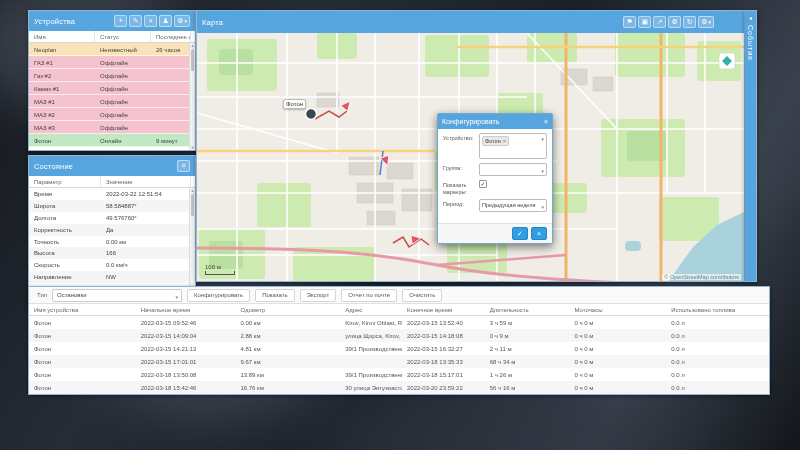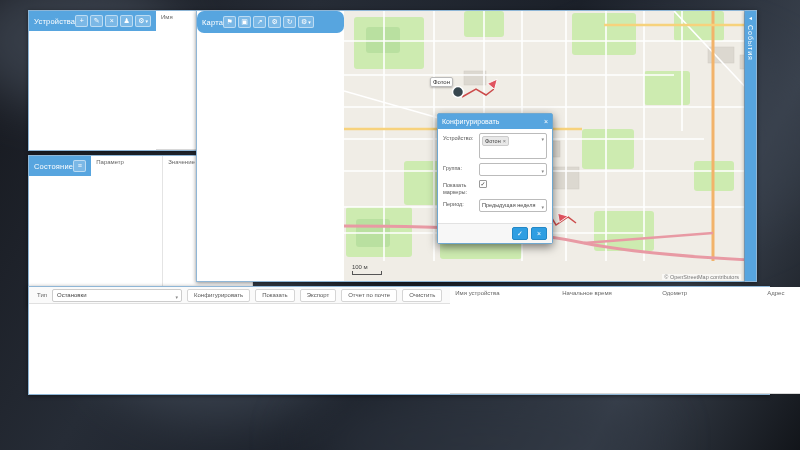--- a/index.html
+++ b/index.html
@@ -10,21 +10,21 @@
   .blob { position:absolute; border-radius:50%; filter:blur(26px); opacity:.55; }
   .blob.b1 { left:90px; top:260px; width:260px; height:160px; background:#4b5563; }
   .blob.b2 { left:520px; top:40px;  width:300px; height:200px; background:#39414d; }
   .blob.b3 { left:-40px; top:-30px; width:220px; height:140px; background:#505a68; }
   .blob.b4 { left:300px; top:380px; width:360px; height:120px; background:#2c333e; }
 
   .app { position:absolute; left:28px; top:10px; width:742px; height:385px; }
 
   
   .panel { position:absolute; background:#fff; border:1px solid #8fb6d6;
-           box-shadow:0 1px 4px rgba(0,0,0,.45); display:flex; }
+           box-shadow:0 1px 4px rgba(0,0,0,.45); display:flex; flex-direction:column; }
   .phead { height:20px; background:#57a5df; display:flex; align-items:center;
            padding:0 5px; flex:none; }
   .ptitle { color:#fff; font-size:7.5px; letter-spacing:.2px; }
   .hbtns { margin-left:auto; display:flex; gap:2px; }
   .hbtn { min-width:13px; height:12px; padding:0 2px; background:rgba(255,255,255,.22);
           border:1px solid rgba(255,255,255,.5); border-radius:2px; color:#fff;
           font-size:7px; line-height:10px; display:flex; align-items:center;
           justify-content:center; gap:1px; cursor:pointer; }
   .hbtn .caret { font-size:5px; }
 
@@ -55,21 +55,21 @@
   
   .state { left:0; top:145px; width:168px; height:152px; }
   .state .c1 { width:72px; } .state .c2 { width:90px; }
   .state .tbody { position:relative; overflow:hidden; flex:1; }
   .state .trow { height:11.9px; }
   .state .trow:nth-child(even) { background:#f5f5f5; }
   .state .trow span { padding-top:3px; }
 
   
   .map-panel { left:168px; top:0; width:549px; height:272px; }
-  .map-panel .phead { height:22px; padding-right:30px;border-radius:7px; }
+  .map-panel .phead { height:22px; padding-right:30px; }
   .map-body { position:relative; flex:1; overflow:hidden; background:#f0ede6; }
   .map-body svg { display:block; }
   .marker-label { position:absolute; left:86px; top:66px; background:rgba(255,255,255,.9);
                   border:1px solid #bbb; border-radius:2px; padding:0 2px; font-size:6px;
                   color:#333; line-height:8px; box-shadow:0 1px 2px rgba(0,0,0,.25); }
   .scale { position:absolute; left:8px; bottom:6px; }
   .scale-label { font-size:6px; color:#444; margin-bottom:1px; }
   .scale-bar { width:30px; height:4px; border:1px solid #555; border-top:none; }
   .attribution { position:absolute; right:3px; bottom:1px; font-size:5.5px; color:#777;
                  background:rgba(255,255,255,.6); padding:0 2px; }

